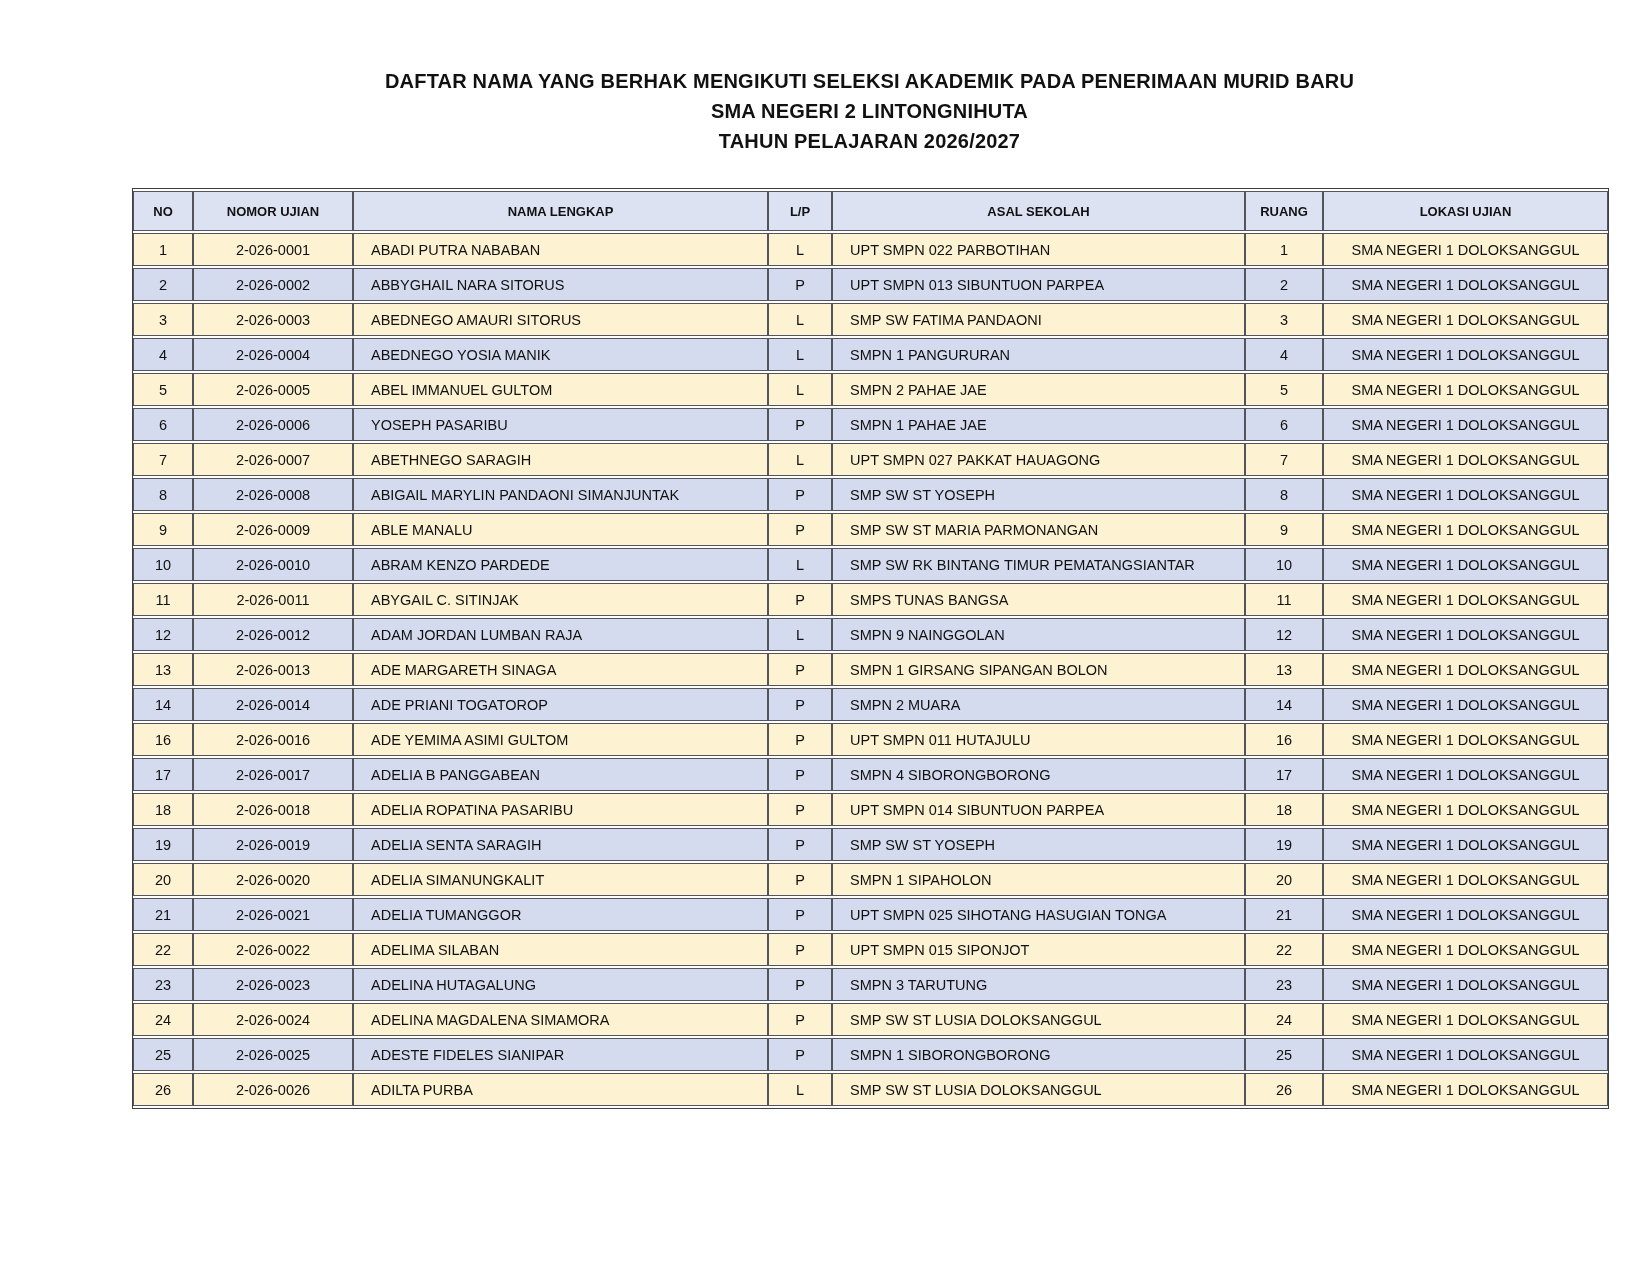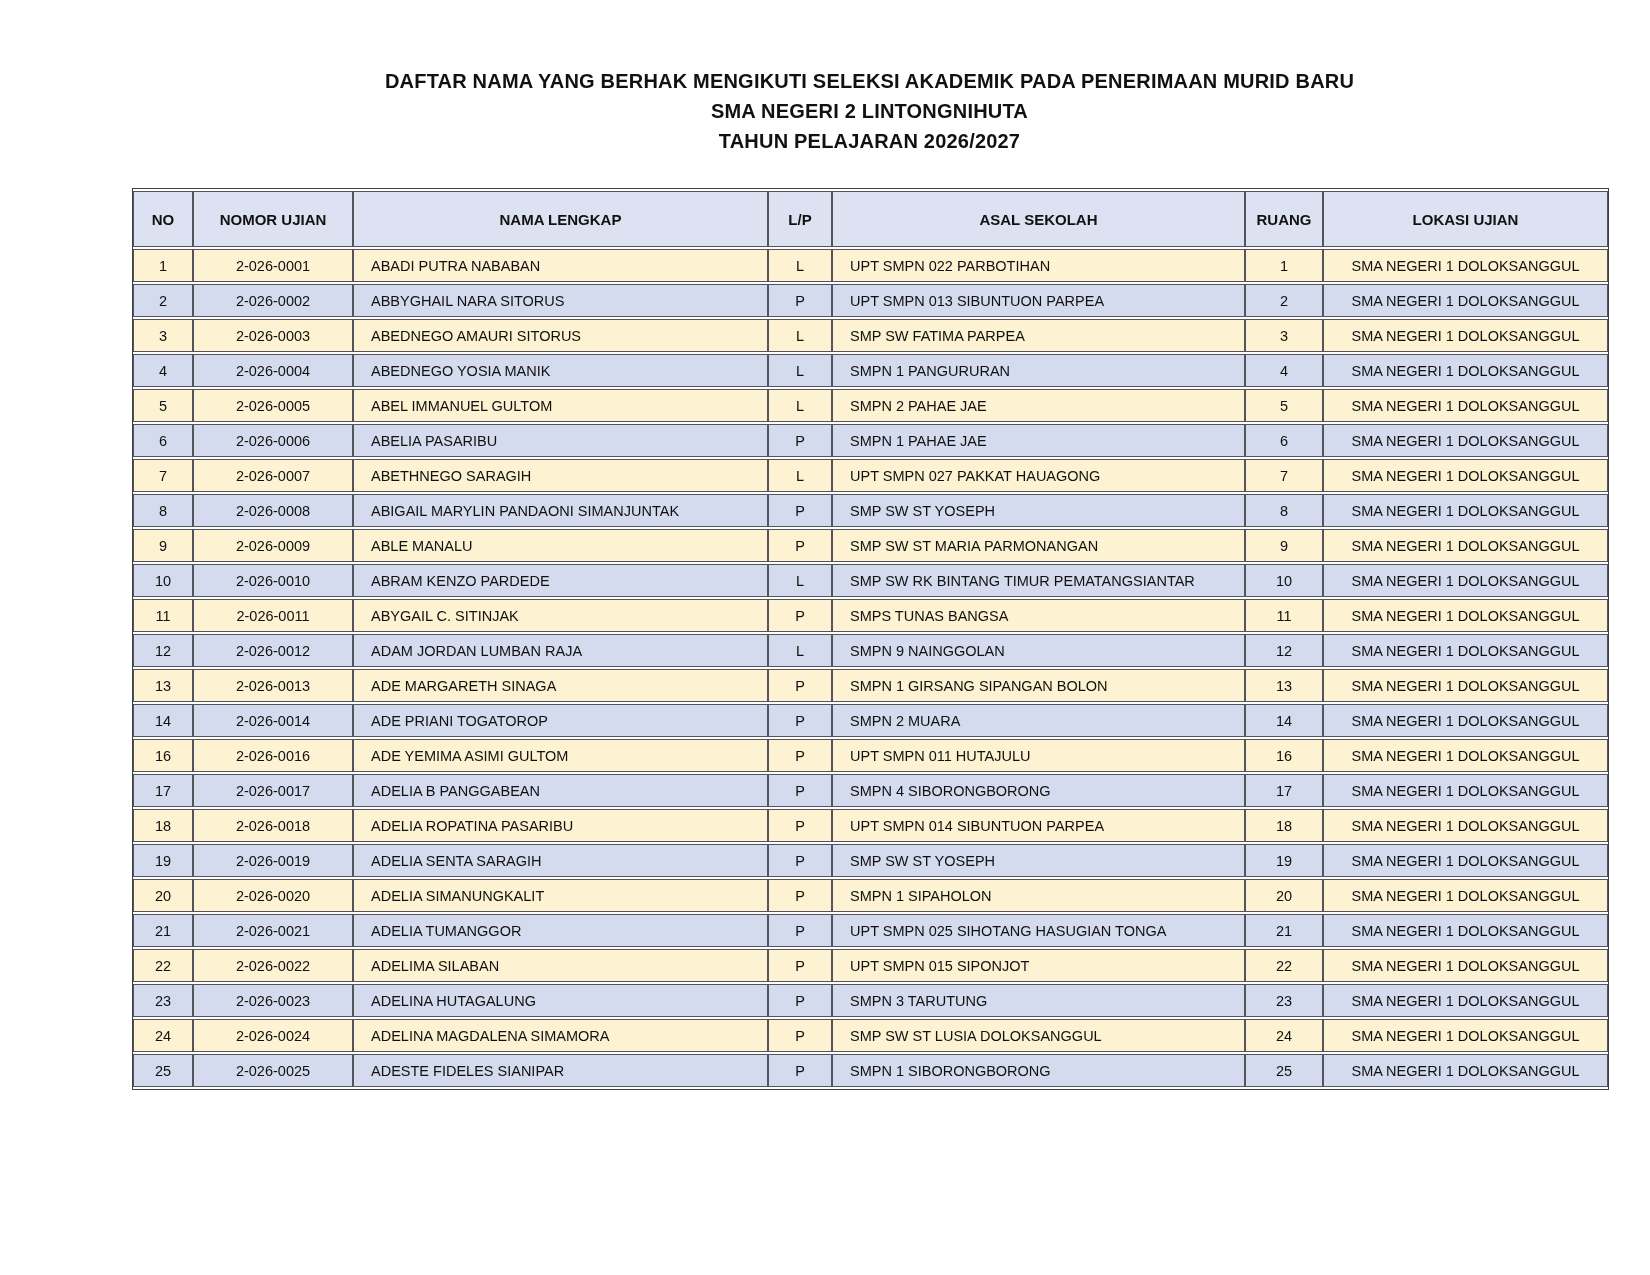--- a/index.html
+++ b/index.html
@@ -42,23 +42,23 @@
     border: 1px solid #3f3f46;
   }
   table.exam-table th,
   table.exam-table td {
     border: 1px solid var(--border, #54545c);
     overflow: hidden;
     white-space: nowrap;
     box-sizing: border-box;
   }
   table.exam-table th {
-    height: 56px;
+    height: 40px;
     background: var(--header-bg, #dce2f2);
-    font-size: 15px;
+    font-size: 13px;
     font-weight: bold;
     text-align: center;
     vertical-align: middle;
   }
   table.exam-table td {
     height: 33px;
     font-size: 14.5px;
     font-weight: normal;
     vertical-align: middle;
     text-align: center;
@@ -122,21 +122,21 @@
           <td>P</td>
           <td class="left">UPT SMPN 013 SIBUNTUON PARPEA</td>
           <td>2</td>
           <td>SMA NEGERI 1 DOLOKSANGGUL</td>
         </tr>
           <tr>
           <td>3</td>
           <td>2-026-0003</td>
           <td class="left">ABEDNEGO AMAURI SITORUS</td>
           <td>L</td>
-          <td class="left">SMP SW FATIMA PARPEA</td>
+          <td class="left">SMP SW FATIMA PANDAONI</td>
           <td>3</td>
           <td>SMA NEGERI 1 DOLOKSANGGUL</td>
         </tr>
           <tr>
           <td>4</td>
           <td>2-026-0004</td>
           <td class="left">ABEDNEGO YOSIA MANIK</td>
           <td>L</td>
           <td class="left">SMPN 1 PANGURURAN</td>
           <td>4</td>
@@ -147,21 +147,21 @@
           <td>2-026-0005</td>
           <td class="left">ABEL IMMANUEL GULTOM</td>
           <td>L</td>
           <td class="left">SMPN 2 PAHAE JAE</td>
           <td>5</td>
           <td>SMA NEGERI 1 DOLOKSANGGUL</td>
         </tr>
           <tr>
           <td>6</td>
           <td>2-026-0006</td>
-          <td class="left">ABELIA PASARIBU</td>
+          <td class="left">YOSEPH PASARIBU</td>
           <td>P</td>
           <td class="left">SMPN 1 PAHAE JAE</td>
           <td>6</td>
           <td>SMA NEGERI 1 DOLOKSANGGUL</td>
         </tr>
           <tr>
           <td>7</td>
           <td>2-026-0007</td>
           <td class="left">ABETHNEGO SARAGIH</td>
           <td>L</td>
@@ -315,17 +315,26 @@
         </tr>
           <tr>
           <td>25</td>
           <td>2-026-0025</td>
           <td class="left">ADESTE FIDELES SIANIPAR</td>
           <td>P</td>
           <td class="left">SMPN 1 SIBORONGBORONG</td>
           <td>25</td>
           <td>SMA NEGERI 1 DOLOKSANGGUL</td>
         </tr>
+          <tr>
+          <td>26</td>
+          <td>2-026-0026</td>
+          <td class="left">ADILTA PURBA</td>
+          <td>L</td>
+          <td class="left">SMP SW ST LUSIA DOLOKSANGGUL</td>
+          <td>26</td>
+          <td>SMA NEGERI 1 DOLOKSANGGUL</td>
+        </tr>
         </tbody>
     </table>
 
   </div>
 </div>
 
 </body></html>

